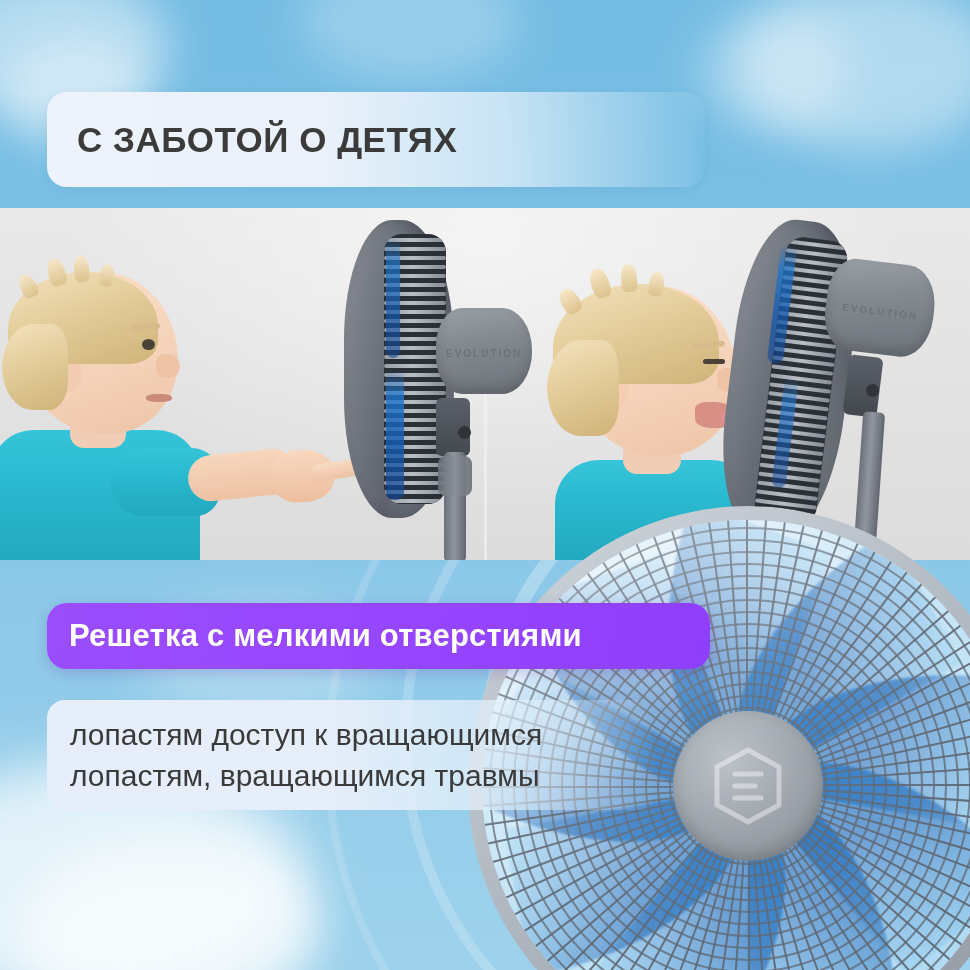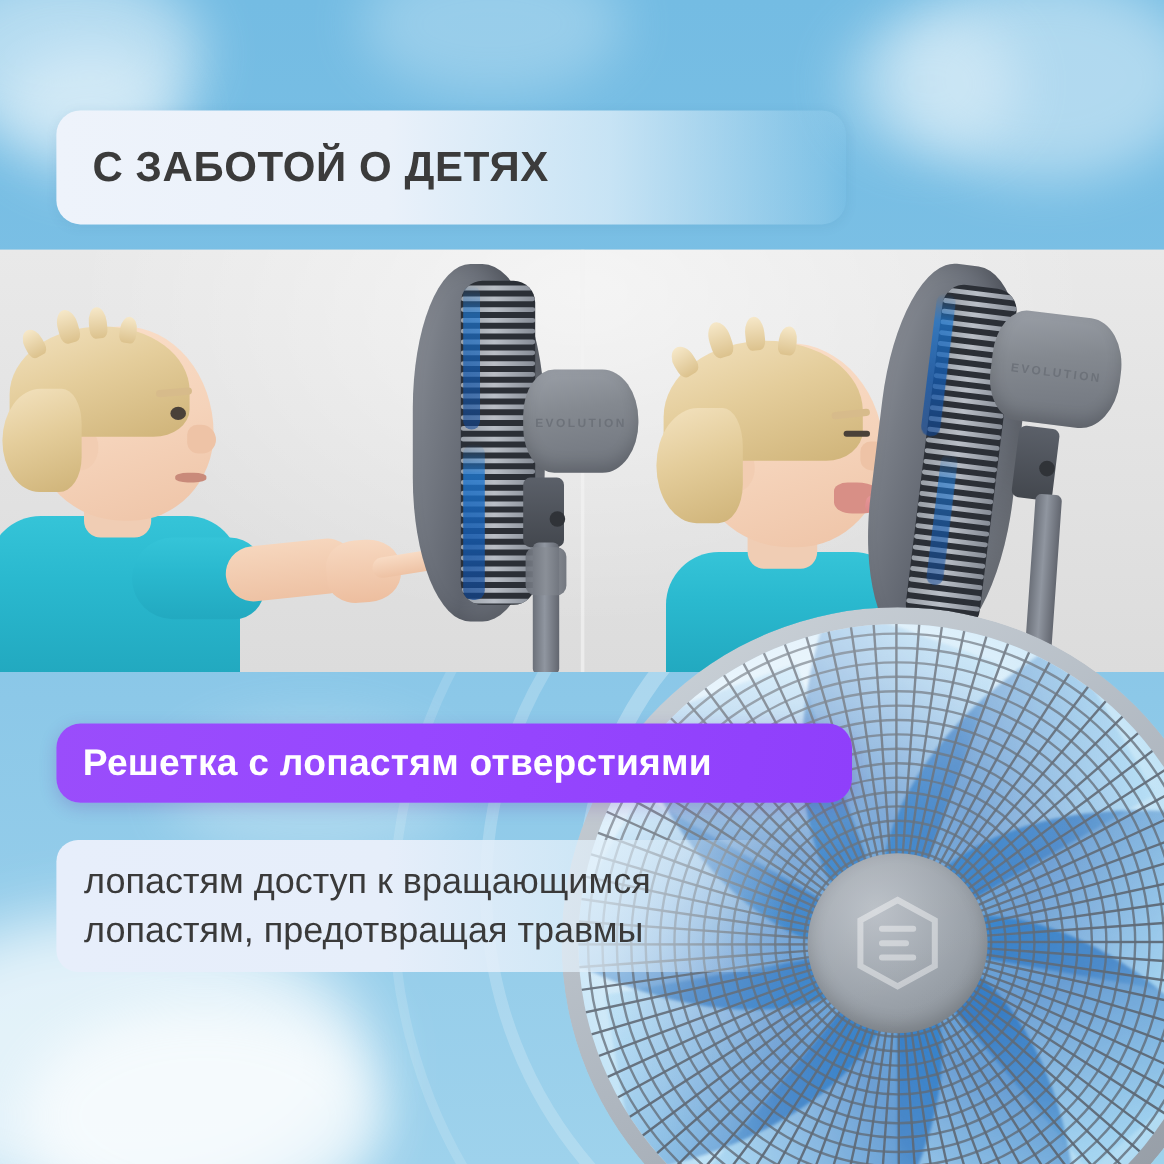--- a/index.html
+++ b/index.html
@@ -499,21 +499,21 @@
         <svg class="hex-logo" width="74" height="80" viewBox="0 0 74 80">
           <path d="M37 4 L68 21 L68 59 L37 76 L6 59 L6 21 Z" fill="none" stroke="#ffffff" stroke-width="5"></path>
           <path d="M24 28 L50 28 M24 40 L44 40 M24 52 L50 52" stroke="#ffffff" stroke-width="5" fill="none" stroke-linecap="round"></path>
         </svg>
       </div>
       <div class="cu-gloss"></div>
     </div>
   </div>
 
   <div class="purple-banner">
-    <div class="purple-text">Решетка с лопастям отверстиями</div>
+    <div class="purple-text">Решетка с мелкими отверстиями</div>
   </div>
 
   <div class="body-panel">
     <div class="body-line">лопастям доступ к вращающимся</div>
-    <div class="body-line">лопастям, предотвращая травмы</div>
+    <div class="body-line">лопастям, вращающимся травмы</div>
   </div>
 
 </div>
 
 </body></html>

